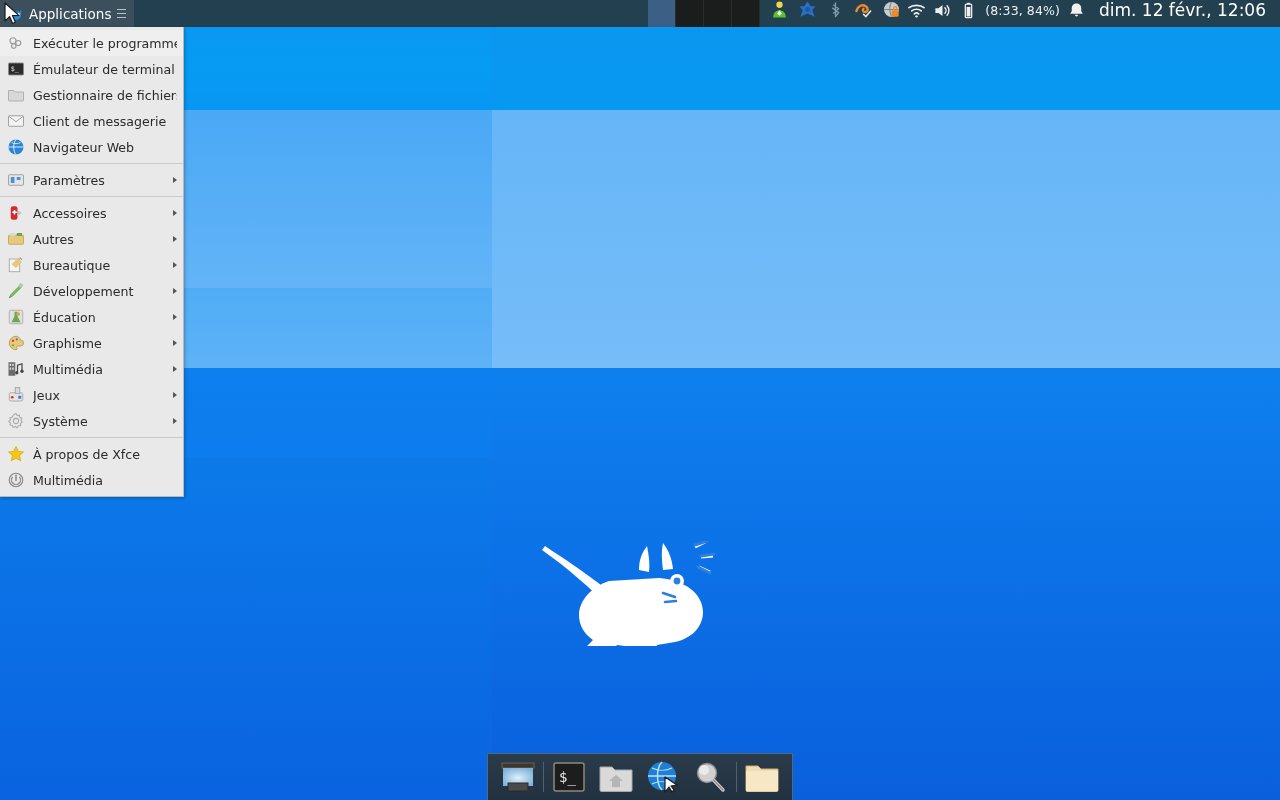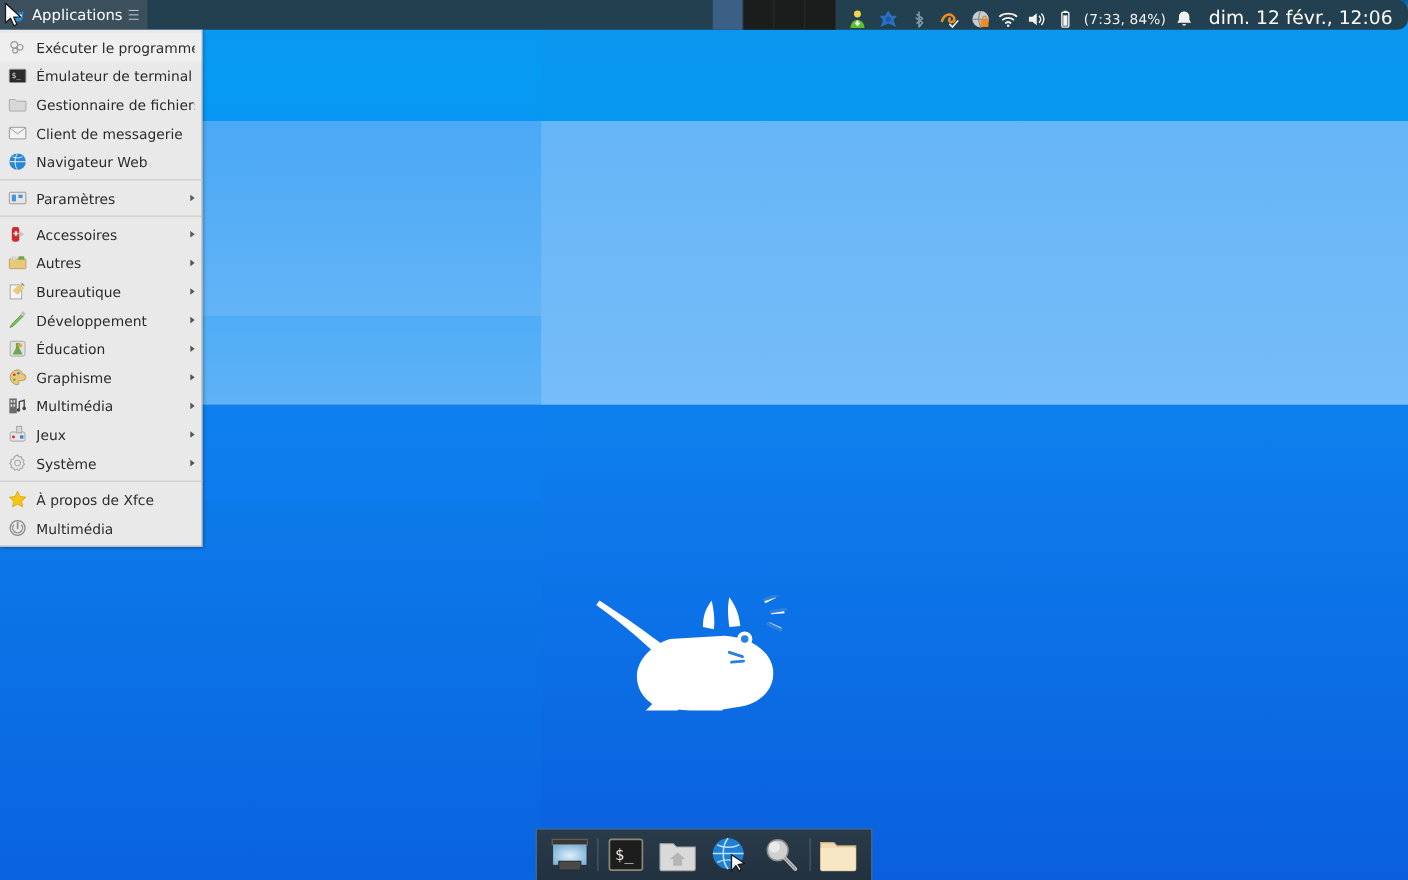--- a/index.html
+++ b/index.html
@@ -25,22 +25,22 @@
   .rb3 { top:368px; height:432px; background:linear-gradient(180deg,#0e80ee 0%,#0a5fdd 100%); }
   #topshade { position:absolute; top:0; left:0; width:100%; height:10px;
               background:linear-gradient(180deg,rgba(0,40,80,.55),rgba(0,40,80,0)); }
 
   
   #mouse-logo { position:absolute; left:537px; top:541px; width:180px; height:105px; }
 
   
   #top-panel {
     position:absolute; top:0; left:0; width:1280px; height:27px;
-    background:#22404f; display:flex; align-items:flex-end; z-index:40;
-    color:#f2f2f2; font-size:13px;border-radius:10px;
+    background:#22404f; display:flex; align-items:flex-start; z-index:40;
+    color:#f2f2f2; font-size:13px;
   }
   #apps-button {
     display:flex; align-items:center; gap:6px; height:27px; padding:0 8px 0 6px;
     background:#3b4f5c; cursor:pointer;
   }
   #apps-button .label { font-size:13.5px; color:#fdfdfd; }
   .hamburger { display:inline-block; width:9px; height:9px; position:relative; opacity:.75; }
   .hamburger i { position:absolute; left:0; width:9px; height:1px; background:#dfe6ea; display:block; }
   .hamburger i:nth-child(1){ top:0; } .hamburger i:nth-child(2){ top:4px; } .hamburger i:nth-child(3){ top:8px; }
 
@@ -185,21 +185,21 @@
       <svg class="tray-icon" viewBox="0 0 24 24">
         <path d="M3 9 h4 l5-4 v14 l-5-4 H3 z" fill="#f0f0f0"></path>
         <path d="M15 8.5 a5 5 0 0 1 0 7" stroke="#f0f0f0" stroke-width="1.8" fill="none" stroke-linecap="round"></path>
         <path d="M17.8 6 a9 9 0 0 1 0 12" stroke="#f0f0f0" stroke-width="1.8" fill="none" stroke-linecap="round"></path>
       </svg>
       <svg class="tray-icon" viewBox="0 0 24 24">
         <rect x="8" y="4" width="8" height="17" rx="1.2" stroke="#f0f0f0" stroke-width="1.6" fill="none"></rect>
         <rect x="10.2" y="2.2" width="3.6" height="2" fill="#f0f0f0"></rect>
         <rect x="9.6" y="7.5" width="4.8" height="12" fill="#f0f0f0"></rect>
       </svg>
-      <span id="battery-text">(7:33, 84%)</span>
+      <span id="battery-text">(8:33, 84%)</span>
       <svg class="tray-icon" viewBox="0 0 24 24">
         <path d="M12 3 c-3.4 0-6 2.6-6 6 v4 l-2 3 h16 l-2-3 v-4 c0-3.4-2.6-6-6-6 z" fill="#f0f0f0"></path>
         <path d="M10 17.5 a2 2 0 0 0 4 0" fill="#f0f0f0"></path>
       </svg>
       <span id="clock">dim. 12 févr., 12:06</span>
     </div>
   </div>
 
   <div id="app-menu">
 

